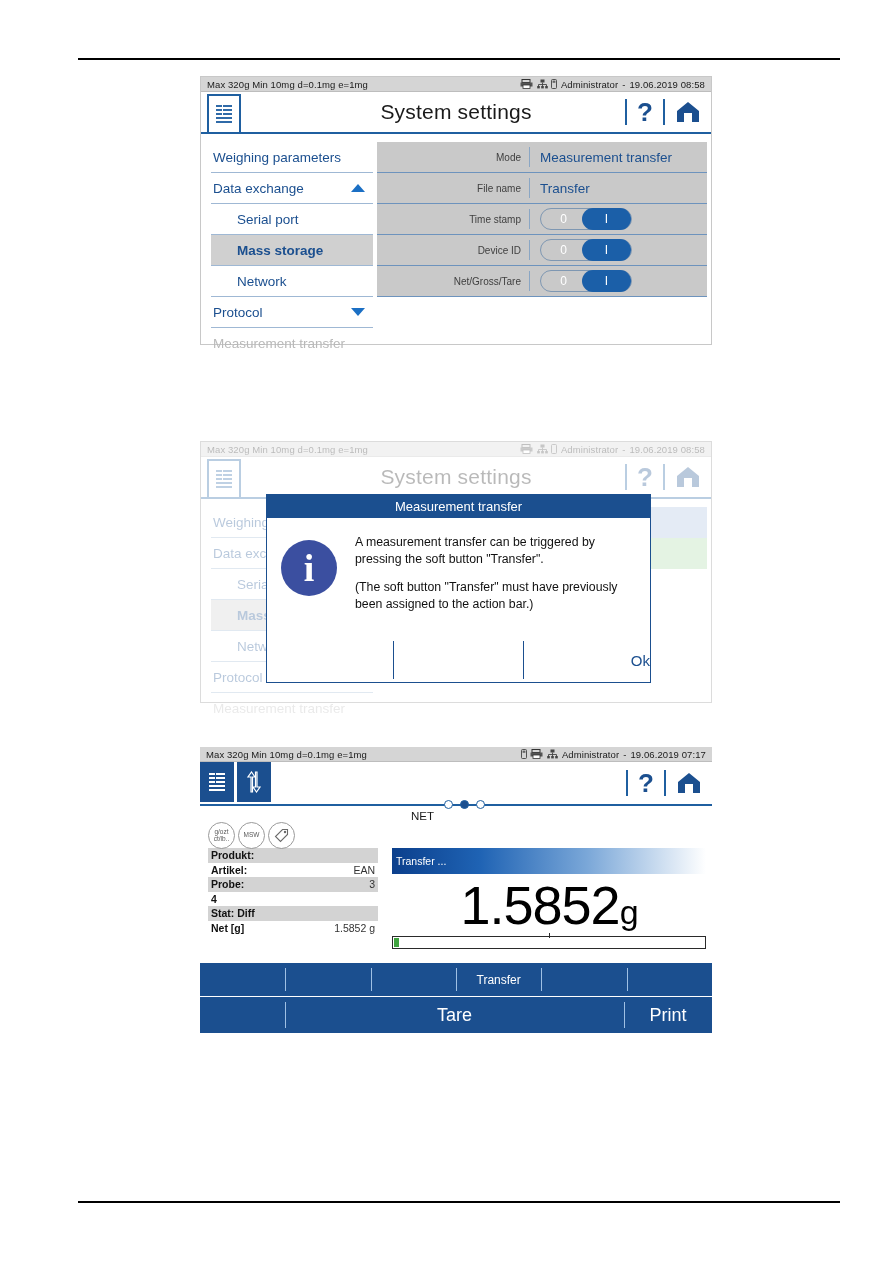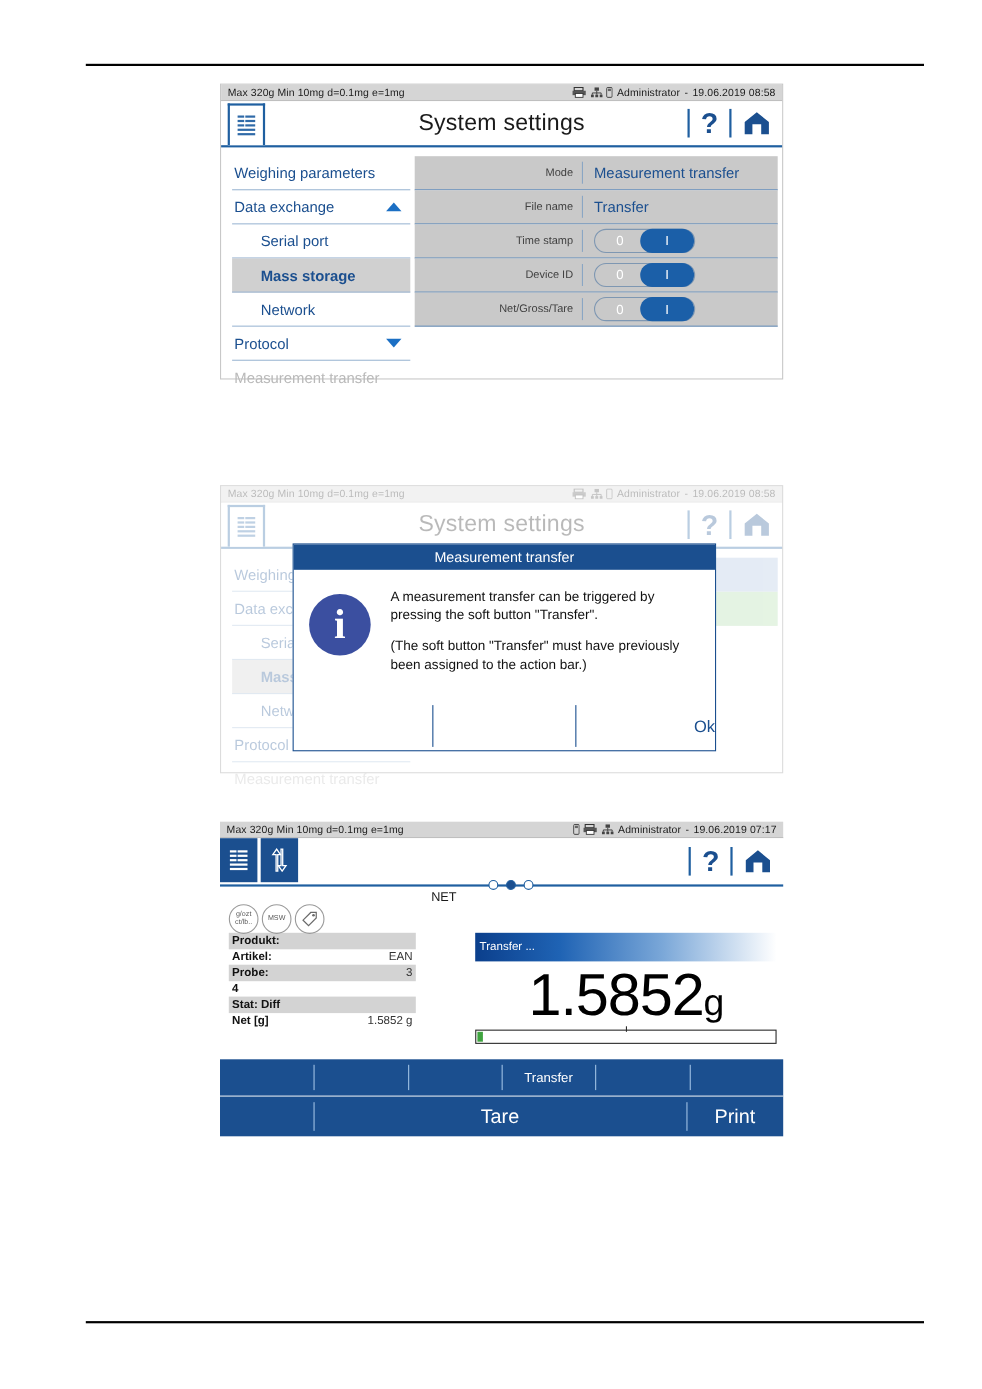--- a/index.html
+++ b/index.html
@@ -162,30 +162,30 @@
   .dots-line {
     height: 2px; background:#1f5fa0; position:relative;
   }
   .dot {
     position:absolute; top:-4px; width:9px; height:9px; border-radius:50%;
     background:#ffffff; border:1px solid #1f5fa0;
   }
   .dot.filled { background:#1b4f8f; }
 
   .weigh-top { height: 42px; position:relative; padding-left:6px; }
-  .net-label { position:absolute; left: 192px; top: 4px; font-size:11.5px; color:#1a1a1a; }
+  .net-label { position:absolute; left: 211px; top: 4px; font-size:11.5px; color:#1a1a1a; }
   .mini-icons { position:absolute; left: 8px; top: 16px; display:flex; gap:3px; }
   .mini-ic {
     width: 27px; height:27px; border-radius:50%;
     border:1px solid #9a9a9a; color:#5a5a5a;
     display:flex;align-items:center;justify-content:center;
     font-size: 6.5px; text-align:center; line-height:1.05;
   }
 
-  .weigh-main { display:flex; padding: 0 6px 0 8px; gap: 40px; }
+  .weigh-main { display:flex; padding: 0 6px 0 8px; }
   .info-table { width: 170px; font-size: 10.5px; color:#111111; }
   .info-row {
     height: 14.5px; display:flex; align-items:center; justify-content:space-between;
     padding: 0 3px;
   }
   .info-row.shade { background:#d3d3d3; }
   .info-row .k { font-weight: bold; }
   .info-row .v { color:#333333; }
 
   .display-col { flex:1; margin-left: 14px; position:relative; }

